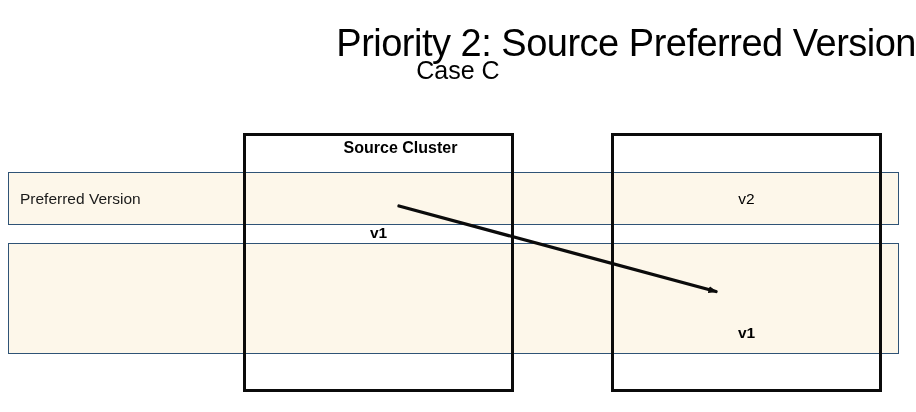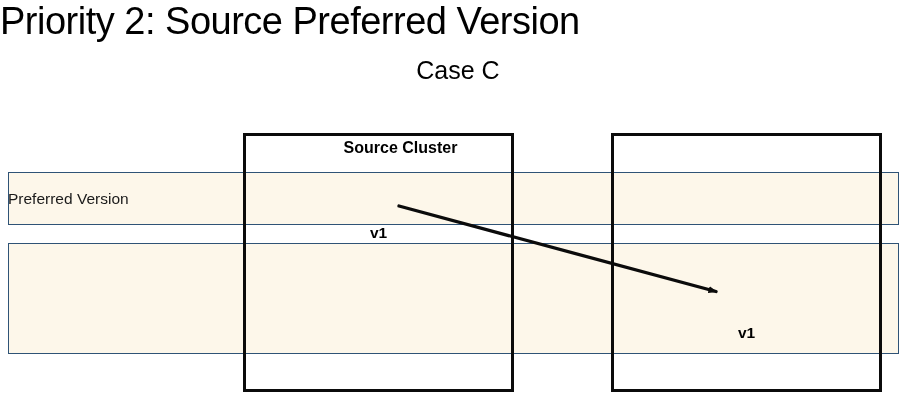--- a/index.html
+++ b/index.html
@@ -16,24 +16,24 @@
     position: relative;
     width: 916px;
     height: 412px;
     background: var(--bg);
     font-family: "Liberation Sans", sans-serif;
     color: var(--text-color);
     overflow: hidden;
   }
   .slide-title {
     position: absolute;
-    top: 0;
+    top: 22px;
     left: 0;
     width: 916px;
-    text-align: left;
+    text-align: right;
     font-size: 38px;
     font-weight: 400;
     letter-spacing: -0.5px;
     color: #000;
   }
   .slide-subtitle {
     position: absolute;
     top: 56px;
     left: 0;
     width: 916px;
@@ -67,21 +67,21 @@
     width: 271px;
     text-align: center;
     font-size: 16px;
     font-weight: 700;
     color: #000;
   }
   .col-header.source { left: 243px; padding-left: 44px; }
   .col-header.target { left: 611px; }
   .row-label {
     position: absolute;
-    left: 8px;
+    left: 20px;
     width: 230px;
     display: flex;
     align-items: center;
     font-size: 15.5px;
     color: #1A1A1A;
   }
   .row-label.preferred { top: 172px; height: 53px; }
   .row-label.supported { top: 243px; height: 111px; }
   .cell {
     position: absolute;
@@ -117,20 +117,21 @@
   <div class="band supported"></div>
 
   <div class="cluster-box source"></div>
   <div class="cluster-box target"></div>
 
   <div class="col-header source">Source Cluster</div>
 
   <div class="row-label preferred">Preferred Version</div>
 
   <div class="cell src r1 bold">v1</div>
+  <div class="cell tgt r1">v2</div>
   <div class="cell tgt r2 bold">v1</div>
 
   <svg class="arrow-layer" viewBox="0 0 916 412" xmlns="http://www.w3.org/2000/svg">
     <defs>
       <marker id="ah" markerWidth="9" markerHeight="8" refX="7.5" refY="4" orient="auto" markerUnits="userSpaceOnUse">
         <polygon points="0,0.5 9,4 0,7.5" fill="#0B0B0B"></polygon>
       </marker>
     </defs>
     <line x1="399" y1="206" x2="716" y2="291.5" stroke="#0B0B0B" stroke-width="3.3" stroke-linecap="round" marker-end="url(#ah)"></line>
   </svg>

